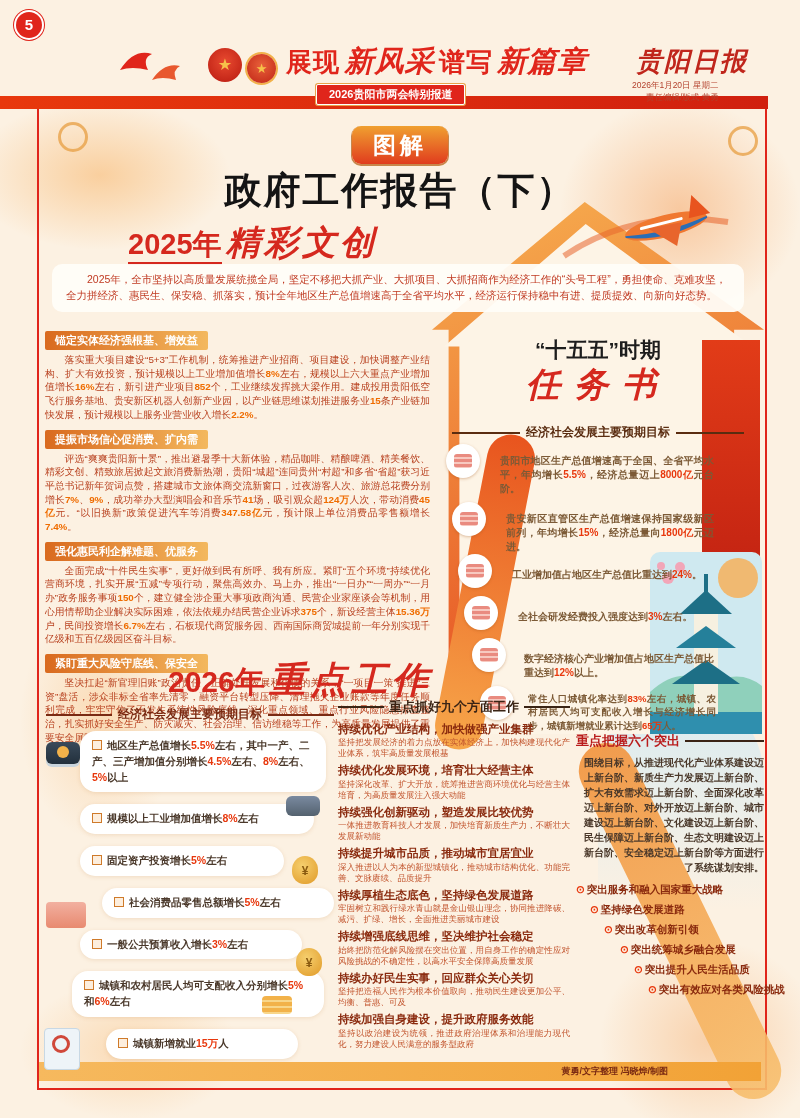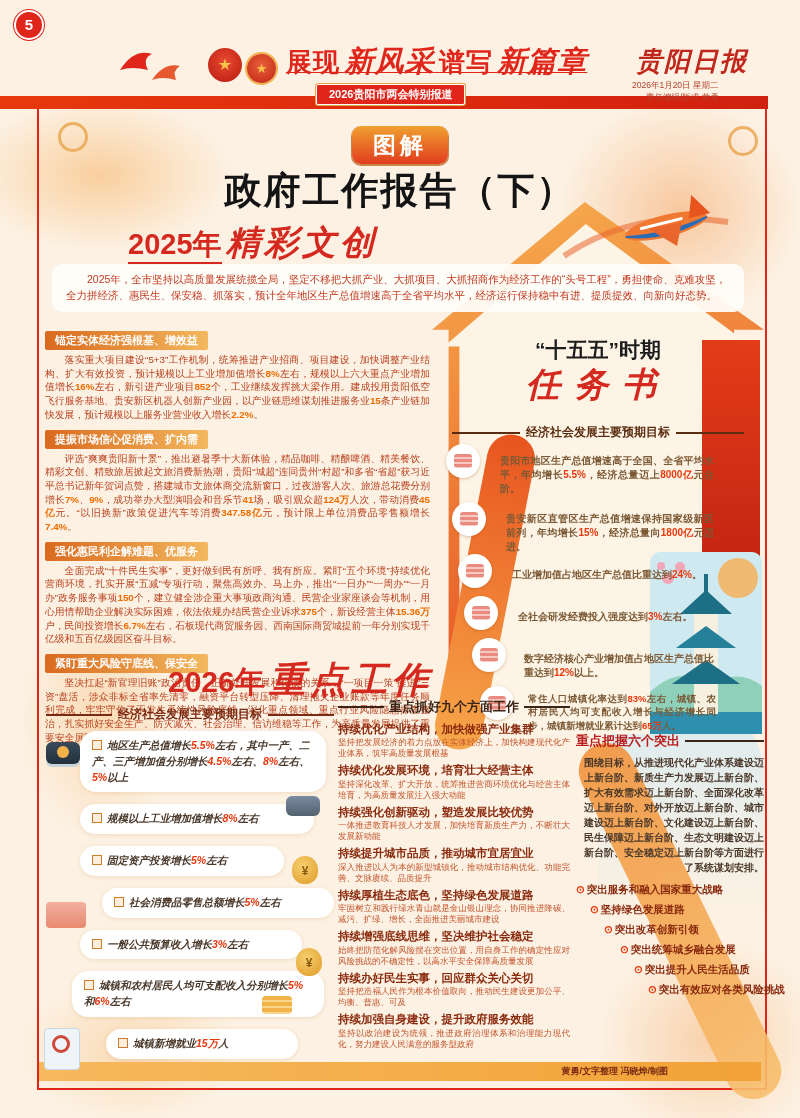--- a/index.html
+++ b/index.html
@@ -11,21 +11,21 @@
   .d2{left:560px;top:100px;width:240px;height:220px;background:radial-gradient(closest-side,rgba(242,140,60,.40),transparent);}
   .d3{left:20px;top:600px;width:160px;height:240px;background:radial-gradient(closest-side,rgba(246,166,76,.30),transparent);}
   .d4{left:600px;top:940px;width:220px;height:200px;background:radial-gradient(closest-side,rgba(242,150,70,.35),transparent);}
   .d5{left:20px;top:980px;width:220px;height:140px;background:radial-gradient(closest-side,rgba(246,166,76,.30),transparent);}
   .cloud-ring{position:absolute;width:24px;height:24px;border:3px solid rgba(232,162,74,.8);border-radius:50%;z-index:1;}
 
   
   .page-num{position:absolute;left:16px;top:12px;width:26px;height:26px;border-radius:50%;
      background:#e0251b;color:#fff;font-weight:bold;font-size:15px;line-height:26px;text-align:center;
      box-shadow:0 0 0 2px #fff,0 0 0 3px #e0251b;z-index:6;}
-  .slogan{position:absolute;left:286px;top:42px;white-space:nowrap;color:#e0251b;z-index:6;text-decoration:underline;}
+  .slogan{position:absolute;left:286px;top:42px;white-space:nowrap;color:#e0251b;z-index:6;}
   .slogan .s-plain{font-size:26px;font-weight:900;letter-spacing:1px;}
   .slogan .s-callig{font-family:"Liberation Serif",serif;font-style:italic;font-weight:900;font-size:29px;letter-spacing:1px;}
   .banner-badge{position:absolute;left:316px;top:84px;background:#e0251b;color:#fff;font-size:11px;font-weight:bold;
      padding:2px 12px;border:1px solid #fff;box-shadow:0 0 0 1px #e8a24a;border-radius:2px;z-index:6;}
   .masthead{position:absolute;left:636px;top:44px;color:#c0261c;font-family:"Liberation Serif",serif;
      font-style:italic;font-weight:900;font-size:26px;letter-spacing:2px;z-index:6;}
   .mast-date{position:absolute;left:632px;top:80px;font-size:8.5px;color:#b3402c;z-index:6;}
   .mast-editor{position:absolute;left:646px;top:92px;font-size:8.5px;color:#b3402c;z-index:6;}
   .doves{position:absolute;left:118px;top:44px;z-index:6;}
   .emblem{position:absolute;border-radius:50%;text-align:center;color:#f6c24a;z-index:6;}
@@ -85,21 +85,21 @@
   
   .h2026{position:absolute;left:168px;top:656px;color:#d5281e;white-space:nowrap;z-index:6;}
   .h2026 .y{font-size:30px;font-weight:900;}
   .h2026 .r{font-family:"Liberation Serif",serif;font-style:italic;font-weight:900;font-size:36px;letter-spacing:5px;}
 
   .targets{position:absolute;left:46px;top:706px;width:288px;z-index:6;}
   .targets-sub{display:flex;align-items:center;margin-bottom:8px;}
   .targets-sub .ln{flex:1;height:2px;background:#7a2a12;}
   .targets-sub .tx{font-size:12px;font-weight:900;color:#7a2a12;padding:0 6px;white-space:nowrap;}
   .t-card{background:#fff;border-radius:16px;padding:7px 12px;margin-bottom:12px;
-     font-size:10.5px;font-weight:bold;color:#4a382a;line-height:1.5;box-shadow:0 1px 4px rgba(190,120,50,.18);font-style:italic;}
+     font-size:10.5px;font-weight:bold;color:#4a382a;line-height:1.5;box-shadow:0 1px 4px rgba(190,120,50,.18);}
   .t-card .seg-hl{color:#e8380d;}
   .t-bullet{display:inline-block;width:8px;height:8px;border:1.5px solid #cf7a2a;background:#fdeedd;
      margin-right:5px;vertical-align:-1px;}
   .tc1{margin-left:34px;width:222px;}
   .tc2{margin-left:34px;width:210px;}
   .tc3{margin-left:34px;width:180px;}
   .tc4{margin-left:56px;width:208px;}
   .tc5{margin-left:34px;width:198px;}
   .tc6{margin-left:26px;width:228px;}
   .tc7{margin-left:60px;width:168px;}

